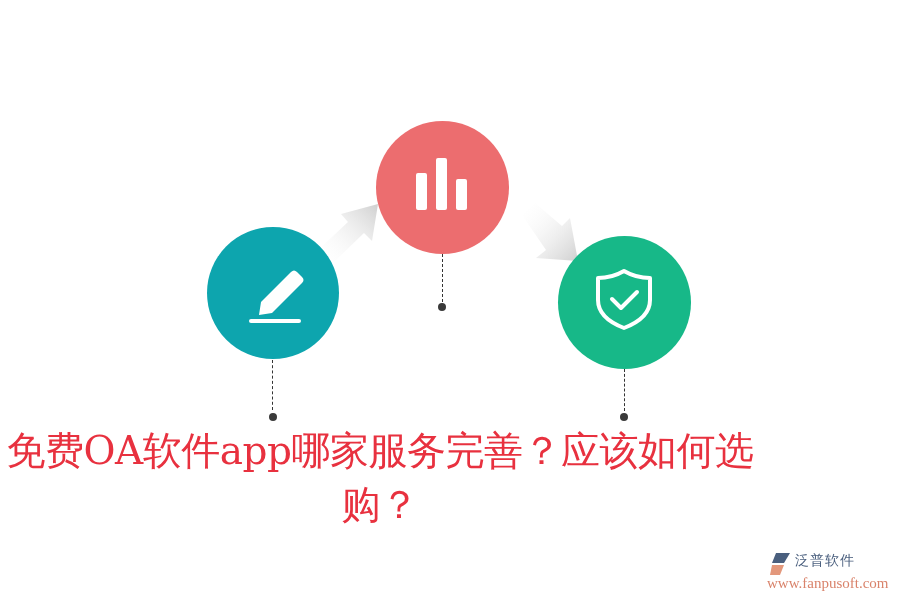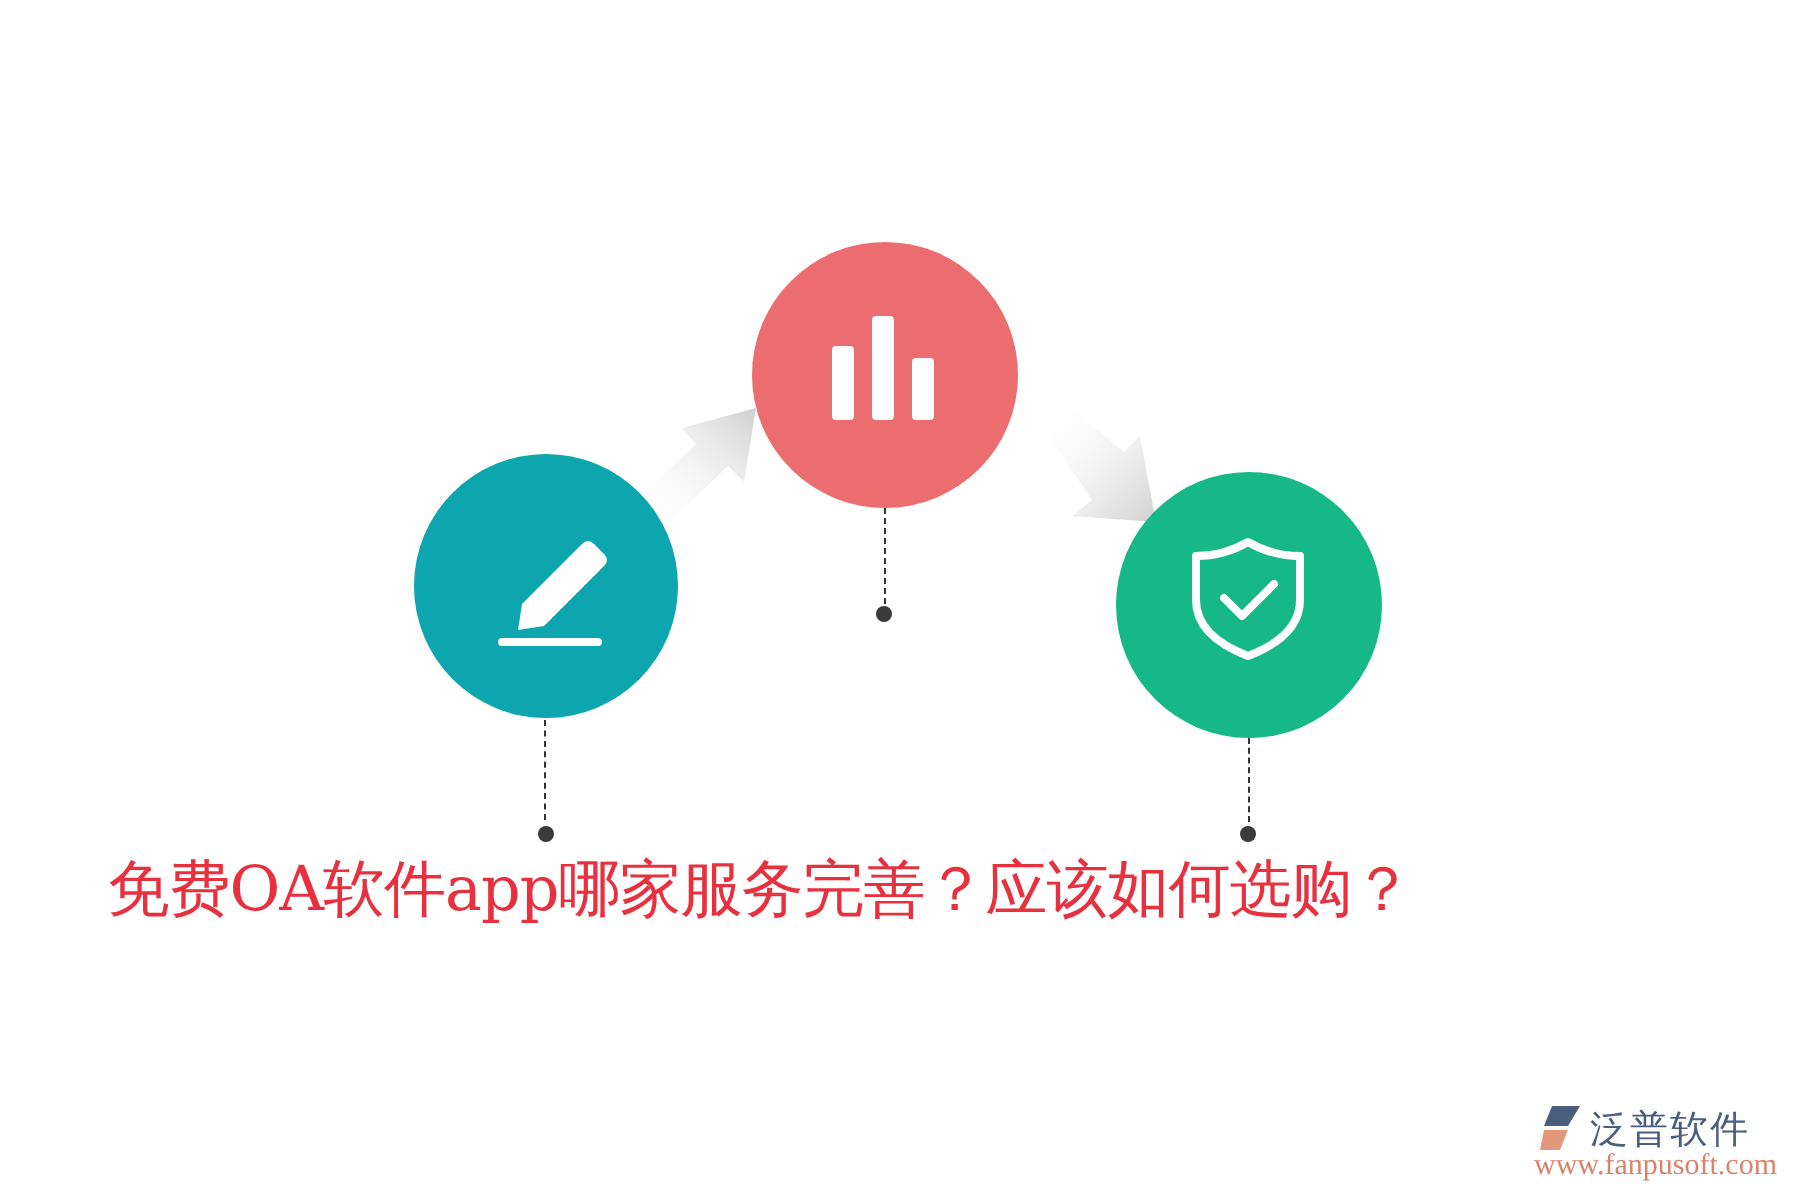--- a/index.html
+++ b/index.html
@@ -6,25 +6,25 @@
   body { width: 900px; height: 600px; position: relative; overflow: hidden; font-family: "DejaVu Serif", serif; }
   .abs { position: absolute; }
   .circle { position: absolute; border-radius: 50%; display: flex; align-items: center; justify-content: center; }
   .c1 { left: 207px; top: 227px; width: 132px; height: 132px; background: #0da5ae; }
   .c2 { left: 376px; top: 121px; width: 133px; height: 133px; background: #ec6d6f; }
   .c3 { left: 558px; top: 236px; width: 133px; height: 133px; background: #17b888; }
   .dash { position: absolute; width: 0; border-left: 1.5px dashed #333; }
   .dot { position: absolute; width: 8px; height: 8px; border-radius: 50%; background: #3a3a3a; }
   .title {
     position: absolute; left: 0; width: 760px; top: 424px; text-align: center;
-    font-size: 31px; color: #e8313f; letter-spacing: -0.5px;
+    font-size: 39px; color: #e8313f; letter-spacing: -0.5px;
     font-family: "DejaVu Serif", "Liberation Serif", serif;
   }
   .logo { position: absolute; left: 765px; top: 550px; width: 130px; height: 40px; }
-  .logo-name { position: absolute; left: 30px; top: 2px; font-size: 19px; color: #4a5f7e; font-family: "DejaVu Sans", sans-serif; letter-spacing: 1px; }
+  .logo-name { position: absolute; left: 30px; top: 2px; font-size: 14px; color: #4a5f7e; font-family: "DejaVu Sans", sans-serif; letter-spacing: 1px; }
   .logo-url { position: absolute; left: 2px; top: 25px; font-size: 15px; color: #d9836b; font-family: "Liberation Serif", serif; white-space: nowrap; }
 </style>
 </head>
 <body>
 
 <svg class="abs" style="left:0;top:0;" width="900" height="600">
   <defs>
     <linearGradient id="g1" x1="0" y1="1" x2="1" y2="0">
       <stop offset="0" stop-color="#ffffff" stop-opacity="0"></stop>
       <stop offset="1" stop-color="#cfcfcf"></stop>

